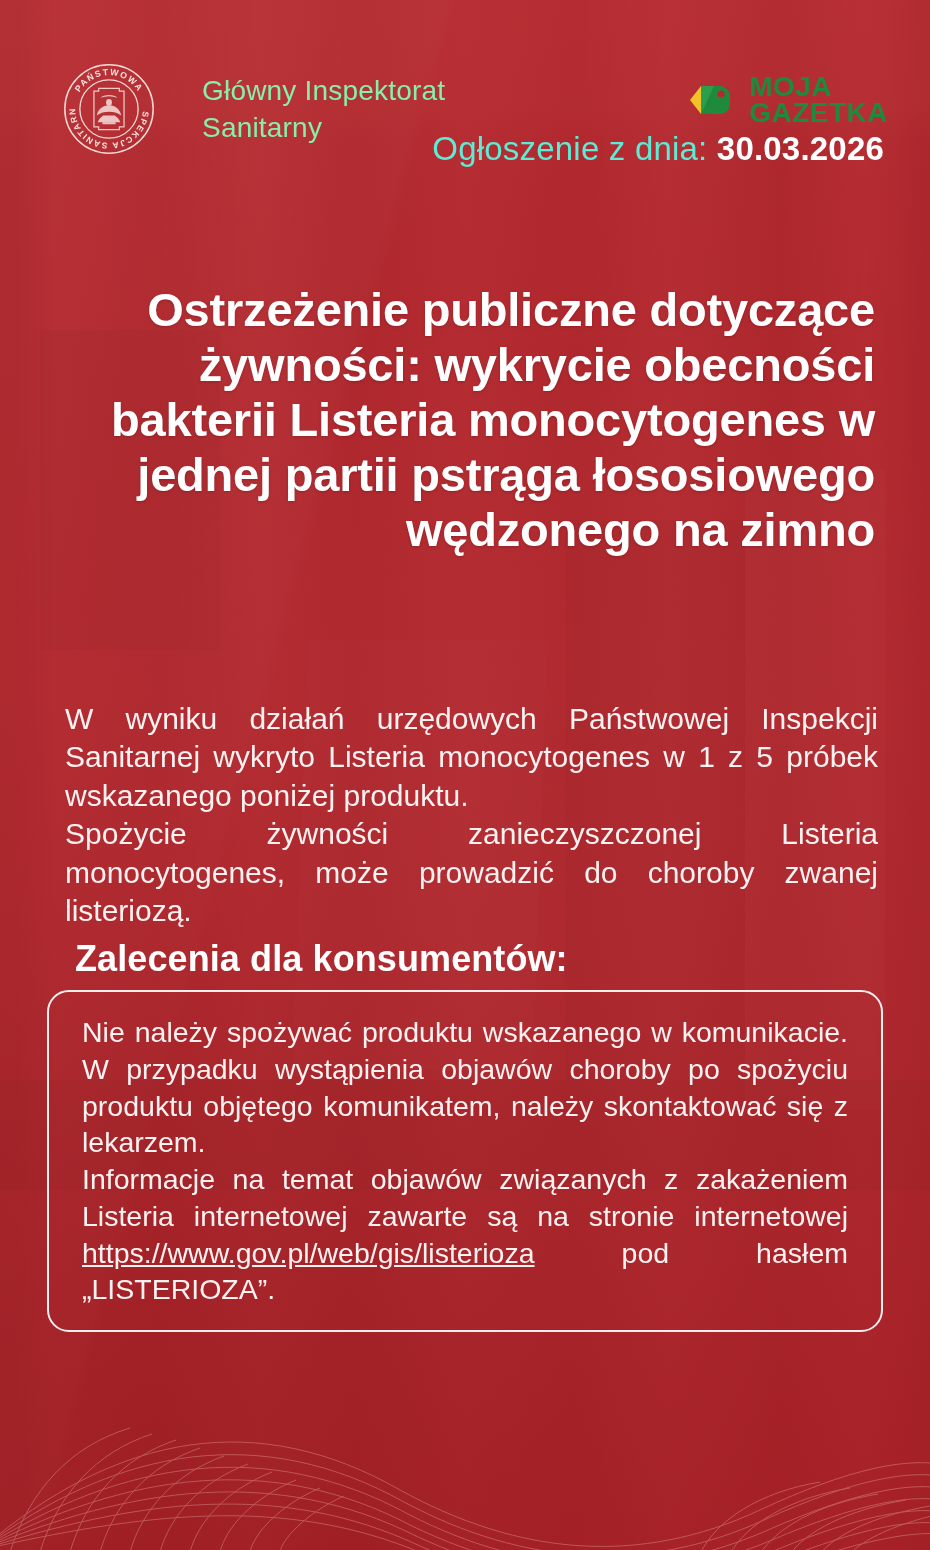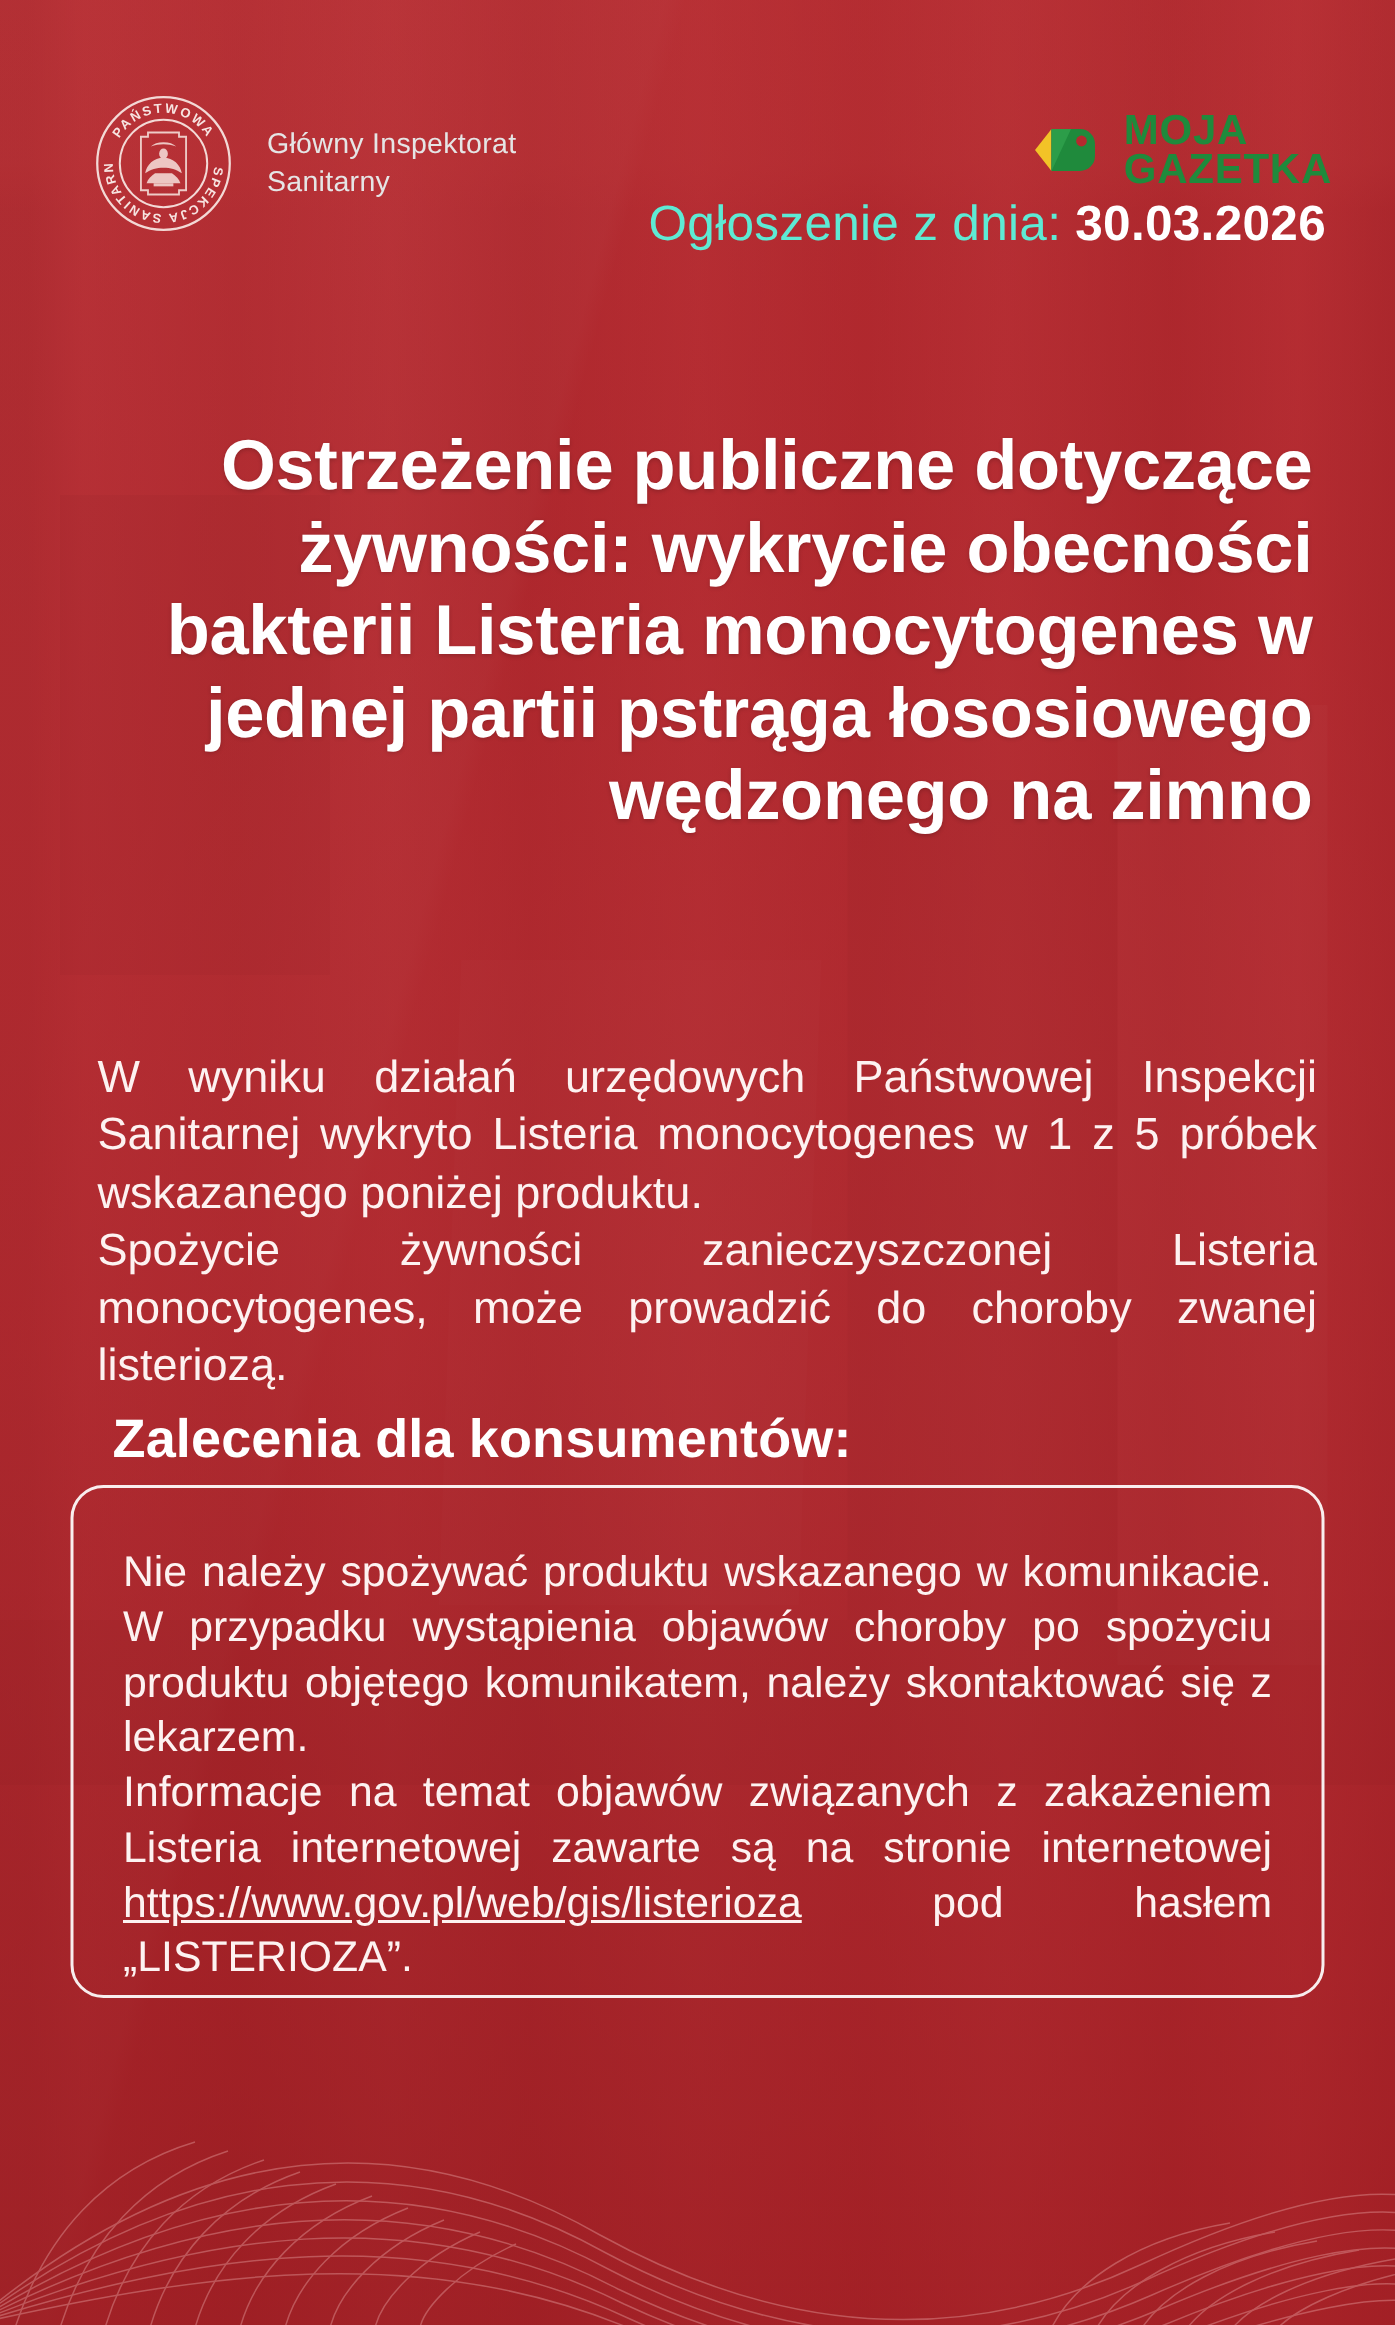--- a/index.html
+++ b/index.html
@@ -80,26 +80,27 @@
   .gis-logo {
     position: absolute;
     left: 62px;
     top: 62px;
     display: flex;
     align-items: center;
     gap: 22px;
   }
   .seal { width: 94px; height: 94px; display: block; }
   .gis-text {
-    font-size: 19px;
+    font-size: 28px;
     line-height: 1.33;
     font-weight: 400;
-    color: #e5e5e5;
+    color: #86efac;
     letter-spacing: .2px;
     white-space: pre-line;
+    margin-left: 24px;
   }
 
   .brand-logo {
     position: absolute;
     right: 42px;
     top: 74px;
     display: flex;
     align-items: center;
     gap: 17px;
   }
@@ -177,21 +178,21 @@
     width: 836px;
     height: 342px;
     border: 2px solid rgba(255,255,255,.92);
     border-radius: 22px;
     box-sizing: border-box;
   }
   .reco-inner {
     position: absolute;
     left: 33px;
     right: 33px;
-    top: 38px;
+    top: 22px;
   }
   .reco-inner p {
     margin: 0;
     text-align: justify;
     text-justify: inter-word;
     font-size: 28.5px;
     line-height: 1.29;
     color: #fdf2f1;
   }
   .reco-inner a,

